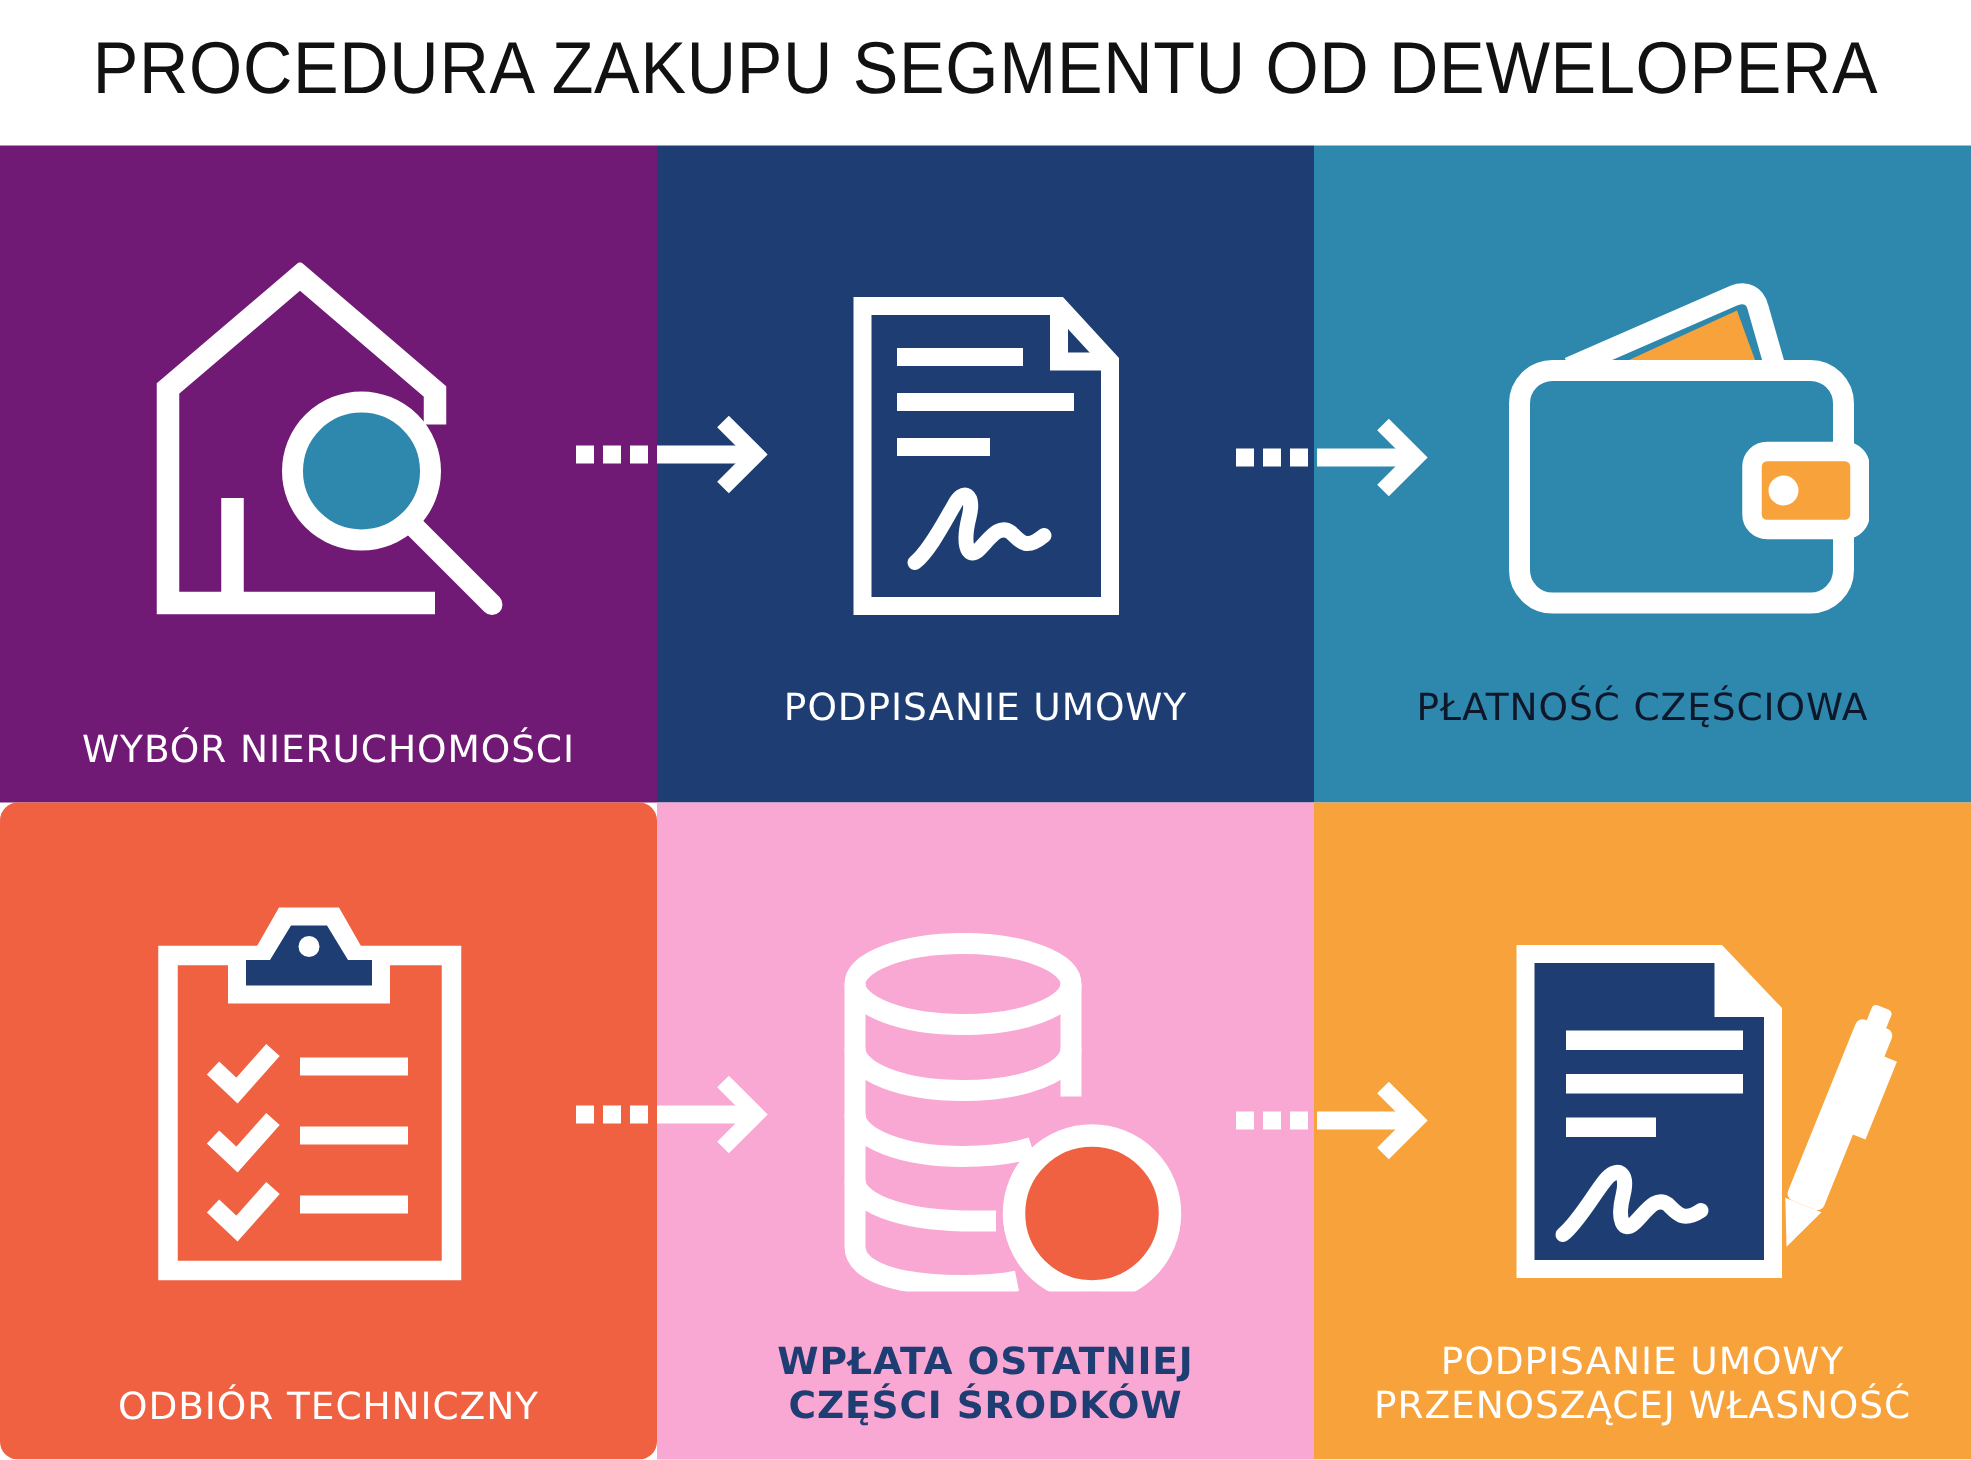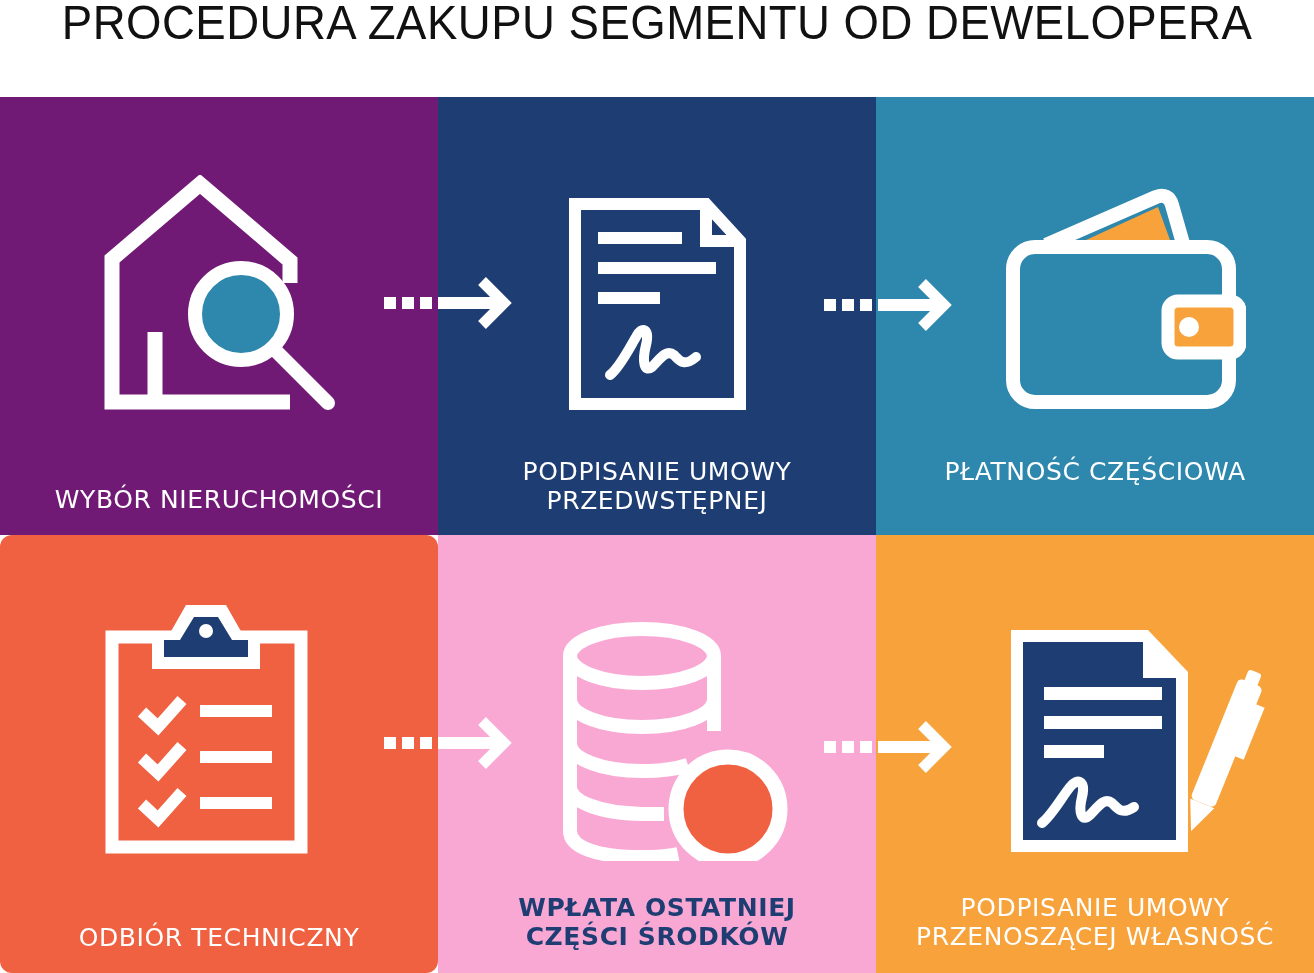--- a/index.html
+++ b/index.html
@@ -1,17 +1,17 @@
 <!DOCTYPE html>
 <html><head>
 <meta charset="utf-8">
 <style>
   html, body { margin: 0; padding: 0; }
   body { width: 1314px; height: 973px; position: relative; background: #ffffff; overflow: hidden; font-family: "DejaVu Sans", sans-serif; }
-  .header { position: absolute; left: 0; top: 0; width: 1314px; height: 97px; background: #ffffff; display: flex; justify-content: center; }
+  .header { position: absolute; left: 0; top: 0; width: 1314px; height: 97px; background: #ffffff; display: flex; align-items: center; justify-content: center; }
   .title { font-family: "Liberation Sans", sans-serif; font-size: 49px; color: #111111; letter-spacing: 0.5px; transform: scaleX(0.93); white-space: nowrap; margin-top: -6px; }
   .grid { position: absolute; left: 0; top: 97px; width: 1314px; height: 876px; }
   .panel { position: absolute; overflow: hidden; }
   .icon { position: absolute; }
   .label { position: absolute; left: 0; right: 0; text-align: center; font-family: "DejaVu Sans", sans-serif; font-size: 25px; line-height: 29px; letter-spacing: 0.6px; white-space: nowrap; }
   .arrow { position: absolute; z-index: 5; }
 </style>
 </head>
 <body>
 
@@ -39,33 +39,32 @@
     <svg class="icon" style="left:130px;top:100px;" width="180" height="220" viewBox="0 0 180 220">
       <path d="M7,7 L138,7 L172,44 L172,207 L7,207 Z" fill="none" stroke="#fff" stroke-width="12" stroke-linejoin="miter"></path>
       <path d="M138,7 L138,44 L172,44" fill="none" stroke="#fff" stroke-width="12"></path>
       <rect x="30" y="35" width="84" height="12" fill="#fff"></rect>
       <rect x="30" y="65" width="118" height="12" fill="#fff"></rect>
       <rect x="30" y="95" width="62" height="12" fill="#fff"></rect>
       <path d="M42,178 C52,170 62,150 68,140 C74,128 82,132 78,148 C74,164 76,176 84,170 C92,162 98,152 106,158 C112,164 116,170 128,160" fill="none" stroke="#fff" stroke-width="10" stroke-linecap="round" stroke-linejoin="round"></path>
     </svg>
     <div class="label" style="top:360px;color:#FFFFFF;">
       <div>PODPISANIE UMOWY</div>
-      <div>PRZEDWSTĘPNEJ</div>
     </div>
   </div>
 
   <div class="panel" style="left:876px;top:0;width:438px;height:438px;background:#2E87AC;">
     <svg class="icon" style="left:130px;top:88px;" width="240" height="230" viewBox="0 0 240 230">
       <path d="M40,60 L150,12 C158,9 164,12 166,20 L178,62" fill="none" stroke="#fff" stroke-width="14" stroke-linejoin="round"></path>
       <path d="M80,55 L152,22 L164,55 Z" fill="#F7A23A"></path>
       <rect x="7" y="62" width="216" height="155" rx="22" ry="22" fill="#2E87AC" stroke="#fff" stroke-width="14"></rect>
       <rect x="162" y="116" width="72" height="52" rx="10" ry="10" fill="#F7A23A" stroke="#fff" stroke-width="13"></rect>
       <circle cx="183" cy="142" r="10" fill="#fff"></circle>
     </svg>
-    <div class="label" style="top:360px;color:#ffffff;">
+    <div class="label" style="top:360px;color:#0f172a;">
       <div>PŁATNOŚĆ CZĘŚCIOWA</div>
     </div>
   </div>
 
   <div class="panel" style="left:0;top:438px;width:438px;height:438px;background:#EF6140;border-radius:12px;">
     <svg class="icon" style="left:104px;top:62px;" width="205" height="258" viewBox="0 0 205 258">
       <rect x="8" y="40" width="189" height="210" fill="none" stroke="#fff" stroke-width="13"></rect>
       <path d="M48,72 L48,36 L66,36 L82,8 L122,8 L138,36 L156,36 L156,72 Z" fill="#fff"></path>
       <path d="M60,60 L60,43 L76,43 L90,20 L114,20 L128,43 L144,43 L144,60 Z" fill="#1E3E73"></path>
       <circle cx="102" cy="34" r="7" fill="#fff"></circle>

